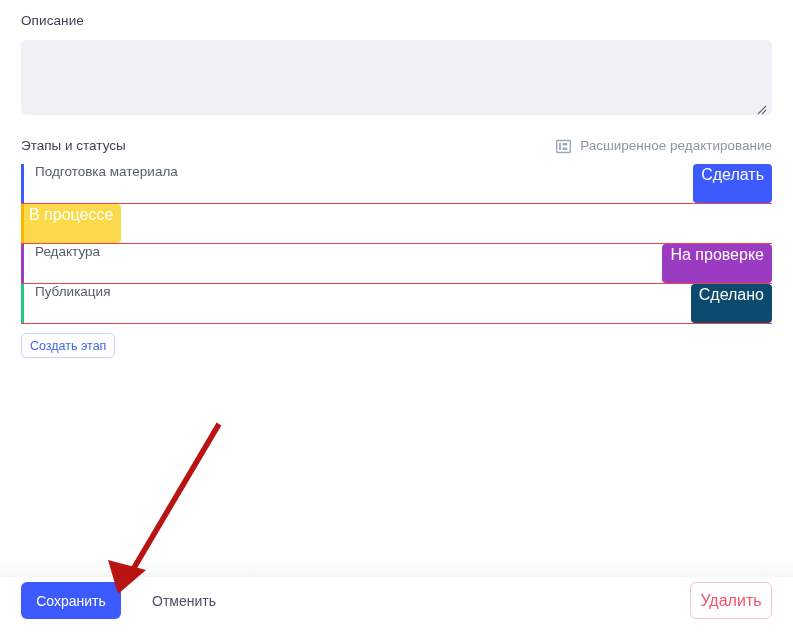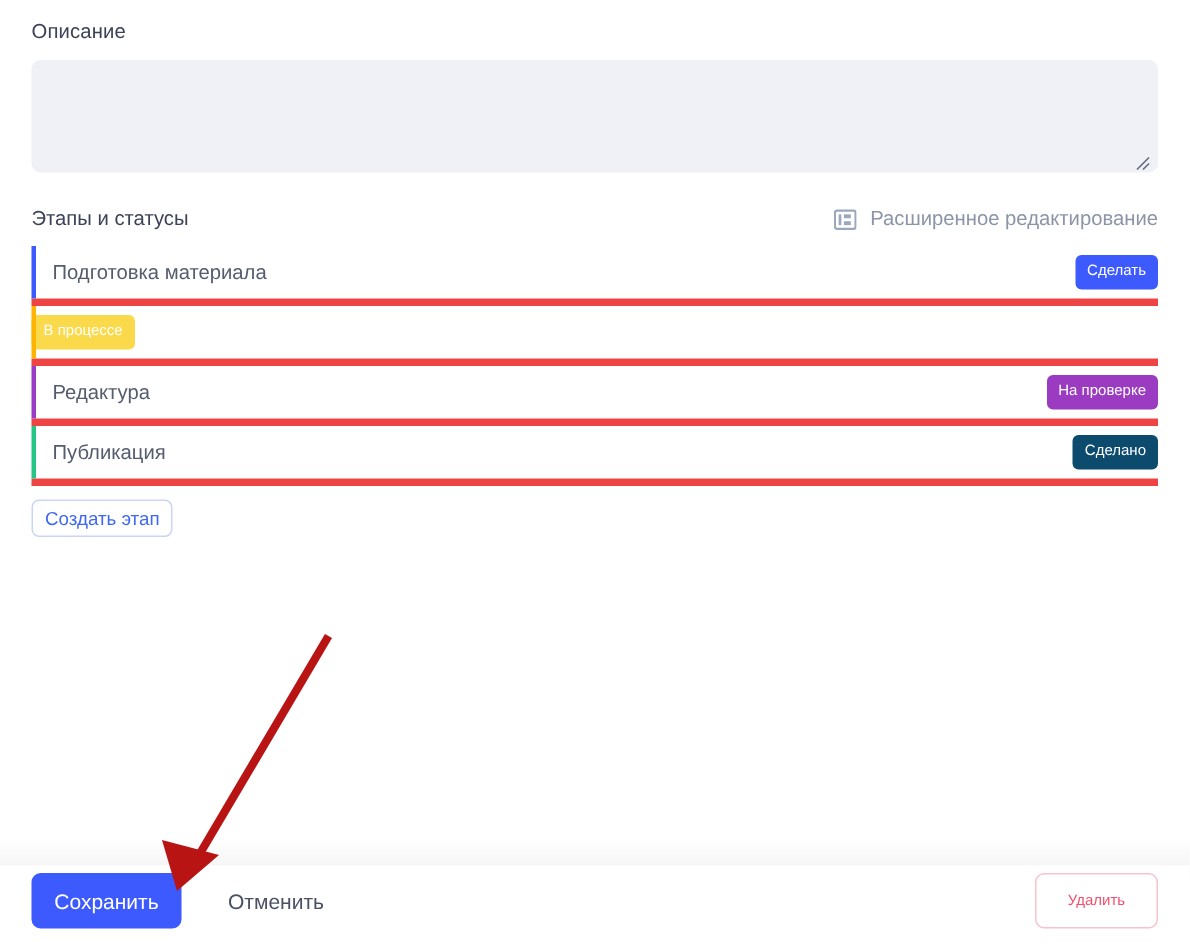--- a/index.html
+++ b/index.html
@@ -94,22 +94,21 @@
   .stage-list {
     position: absolute;
     left: 21px;
     top: 164px;
     width: 751px;
   }
   .stage-row {
     position: relative;
     height: 40px;
     display: flex;
-    align-items: center;
-    border-bottom: 5px solid #ef4444;
+    border-bottom: 1px solid #ef4444;
     box-sizing: border-box;
     background: #ffffff;
   }
   .stage-stripe {
     position: absolute;
     left: 0;
     top: 0;
     bottom: 0;
     width: 3px;
     border-radius: 0;
@@ -119,21 +118,21 @@
     font-size: 13.5px;
     color: #555c6e;
     line-height: 16px;
     flex: 1 1 auto;
     white-space: nowrap;
     overflow: hidden;
     text-overflow: ellipsis;
   }
   .stage-badge {
     flex: 0 0 auto;
-    font-size: 10px;
+    font-size: 16px;
     line-height: 14px;
     padding: 4px 8px 5px;
     border-radius: 4px;
     color: #ffffff;
     white-space: nowrap;
     cursor: pointer;
     user-select: none;
   }
 
   .create-stage-btn {
@@ -207,21 +206,21 @@
     position: absolute;
     right: 21px;
     top: 5px;
     width: 82px;
     height: 37px;
     box-sizing: border-box;
     border: 1px solid #f7c3cd;
     border-radius: 6px;
     background: #ffffff;
     color: #f2506e;
-    font-size: 10px;
+    font-size: 16px;
     font-family: "Liberation Sans", "DejaVu Sans", sans-serif;
     cursor: pointer;
   }
 
   
   .annotation-arrow {
     position: absolute;
     left: 0;
     top: 0;
     width: 793px;

